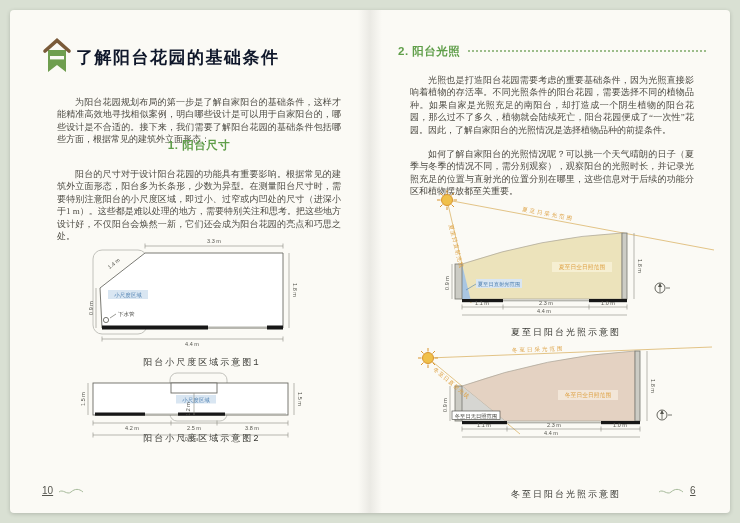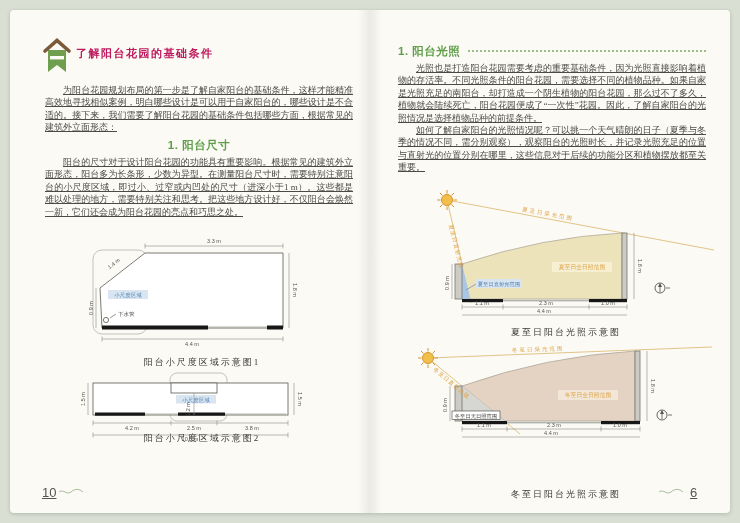--- a/index.html
+++ b/index.html
@@ -3,31 +3,31 @@
 <meta charset="utf-8">
 <style>
   html,body{margin:0;padding:0;}
   body{width:740px;height:523px;background:#d9e0d3;position:relative;overflow:hidden;
        font-family:"Liberation Serif", serif;}
   .paper{position:absolute;left:10px;top:10px;width:720px;height:503px;background:#fbfaf5;
          border-radius:4px;box-shadow:0 1px 4px rgba(0,0,0,0.18);}
   .gutter{position:absolute;left:358px;top:10px;width:24px;height:503px;
           background:linear-gradient(to right,rgba(0,0,0,0),rgba(90,90,80,0.10),rgba(0,0,0,0));}
   .abs{position:absolute;}
-  .chapter-title{font-size:11px;font-weight:bold;color:#be185d;letter-spacing:1.5px;
+  .chapter-title{font-size:17px;font-weight:bold;color:#0f172a;letter-spacing:1.5px;
                  font-family:"Liberation Serif",serif;}
   .body-text{font-size:9px;line-height:12.4px;color:#4c4a43;text-align:justify;}
-  .body-text p{margin:0;text-indent:2em;text-decoration:underline;}
+  .body-text p{margin:12px;text-indent:2em;}
   .sec-head{display:flex;align-items:center;width:308px;}
   .sec-title{font-size:11.5px;font-weight:bold;color:#5f9e49;white-space:nowrap;
              font-family:"Liberation Sans",sans-serif;letter-spacing:0.5px;}
   .leader{flex:1;border-bottom:2px dotted #9cbd8a;margin-left:8px;margin-bottom:3px;height:1px;}
   .caption{font-size:9px;color:#3a3a35;letter-spacing:2px;text-align:center;
-           font-family:Liberation Serif, serif;}
-  .pagenum{font-size:13px;color:#55554e;font-family:"Liberation Sans",sans-serif;text-decoration:underline;}
+           font-family:Liberation Mono, monospace;}
+  .pagenum{font-size:10px;color:#55554e;font-family:"Liberation Sans",sans-serif;text-decoration:underline;}
   svg text{font-family:"Liberation Sans",sans-serif;}
   .dim{font-size:5.5px;fill:#55554e;}
 </style>
 </head>
 <body>
 
 <div class="paper"></div>
 <div class="gutter"></div>
 
 <svg class="abs" style="left:42px;top:38px;" width="30" height="38" viewBox="0 0 30 38">
@@ -118,21 +118,21 @@
   <text class="dim" x="132" y="69" text-anchor="middle">10.5 m</text>
 </svg>
 <div class="abs caption" style="left:58px;top:432px;width:288px;">阳台小尺度区域示意图2</div>
 
 <div class="abs pagenum" style="left:42px;top:485px;">10</div>
 <svg class="abs" style="left:58px;top:488px;" width="26" height="8" viewBox="0 0 26 8">
   <path d="M1,4 C5,0.5 9,7.5 13,4 S21,0.5 25,4" fill="none" stroke="#a8bb9c" stroke-width="1"></path>
 </svg>
 
 <div class="abs sec-head" style="left:398px;top:44px;">
-  <span class="sec-title">1. 阳台光照</span>
+  <span class="sec-title">2. 阳台光照</span>
   <span class="leader"></span>
 </div>
 <div class="abs body-text" style="left:398px;top:62px;width:308px;">
   <p>光照也是打造阳台花园需要考虑的重要基础条件，因为光照直接影响着植物的存活率。不同光照条件的阳台花园，需要选择不同的植物品种。如果自家是光照充足的南阳台，却打造成一个阴生植物的阳台花园，那么过不了多久，植物就会陆续死亡，阳台花园便成了“一次性”花园。因此，了解自家阳台的光照情况是选择植物品种的前提条件。</p>
   <p>如何了解自家阳台的光照情况呢？可以挑一个天气晴朗的日子（夏季与冬季的情况不同，需分别观察），观察阳台的光照时长，并记录光照充足的位置与直射光的位置分别在哪里，这些信息对于后续的功能分区和植物摆放都至关重要。</p>
 </div>
 
 <svg class="abs" style="left:412px;top:183px;" width="308" height="140" viewBox="0 0 308 140">
 
   <line x1="35" y1="17" x2="59" y2="120" stroke="#dcb569" stroke-width="0.8"></line>

